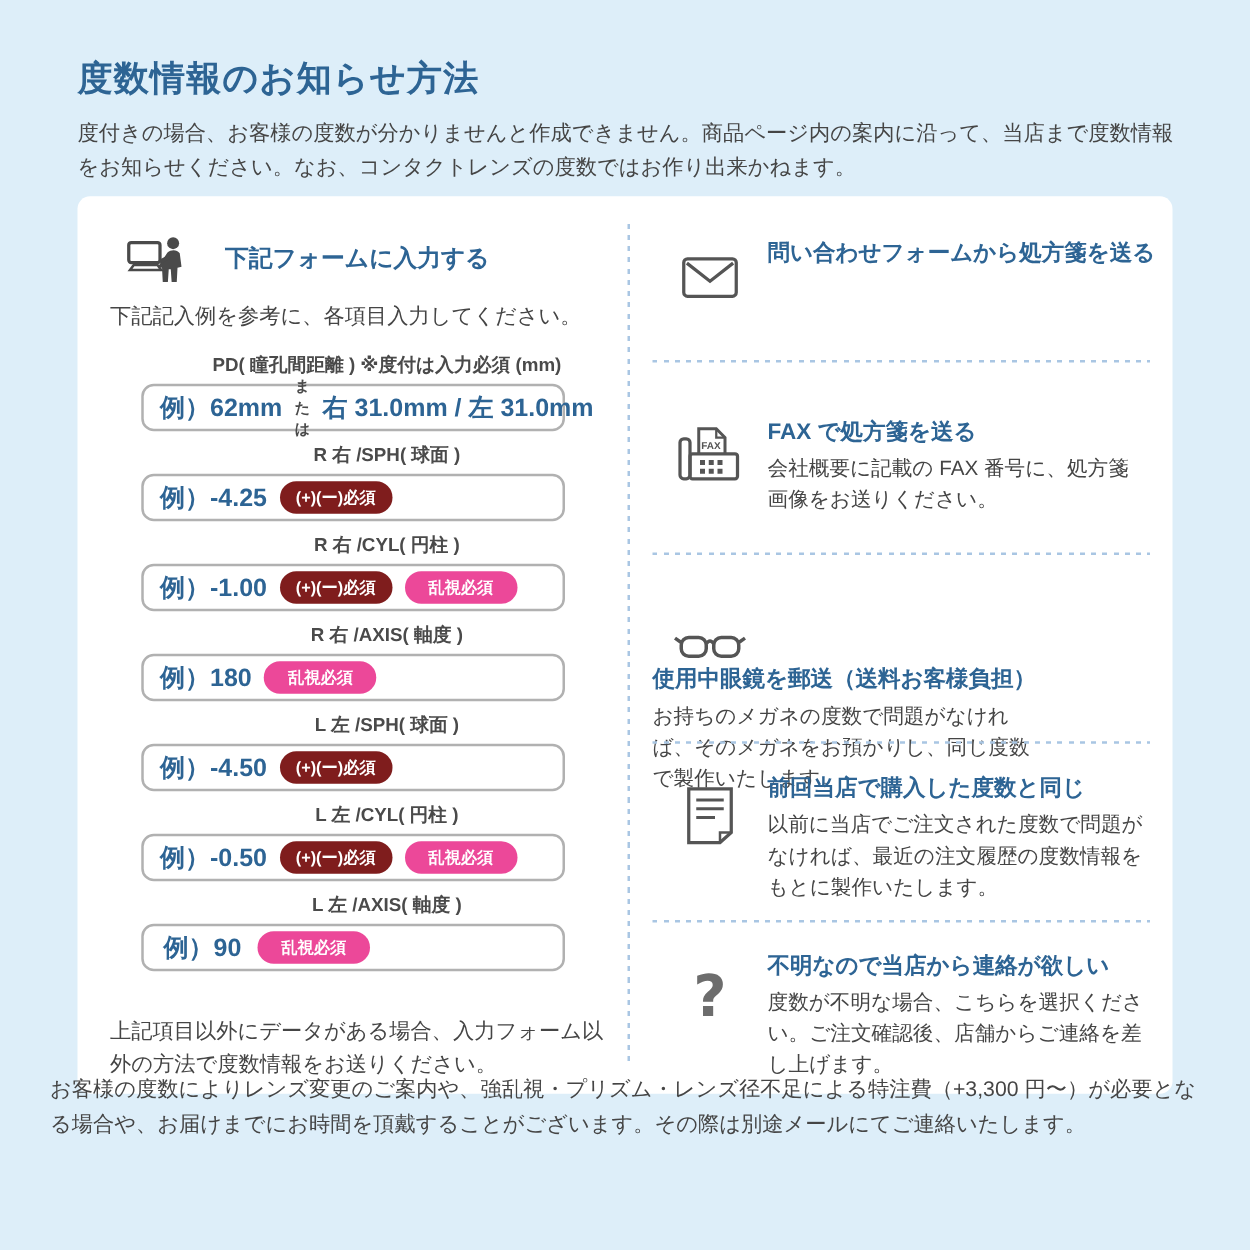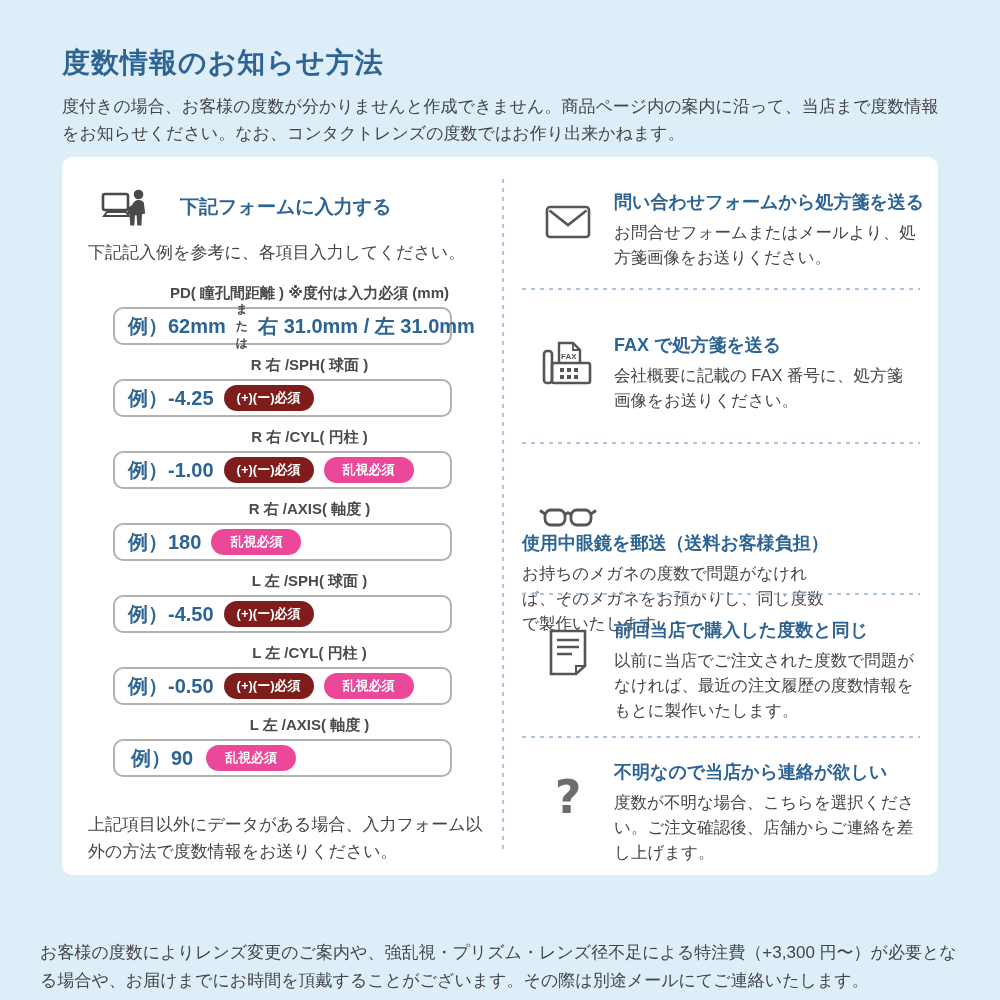--- a/index.html
+++ b/index.html
@@ -49,21 +49,21 @@
   .method-icon{width:92px;flex:none;display:flex;justify-content:center;align-items:flex-start;}
   .method-text{flex:1;min-width:0;}
   .method-title{font-size:18px;font-weight:bold;color:#2d6494;margin-bottom:6px;white-space:nowrap;}
   .method-body{font-size:16.5px;color:#454545;line-height:1.52;width:302px;}
   .h-divider{
     position:absolute;left:0;width:398px;height:2px;
     background:repeating-linear-gradient(to right,#a9c6e3 0 4px,transparent 4px 9px);
   }
   .q-mark{font-size:46px;font-weight:bold;color:#6d6d6d;font-family:"DejaVu Sans",sans-serif;line-height:1;}
   .footer{
-    position:absolute;left:40px;top:939px;width:922px;
+    position:absolute;left:40px;top:858px;width:922px;
     font-size:17px;line-height:1.62;color:#454545;
   }
   svg{display:block;}
 </style>
 </head>
 <body>
 
 <div class="page-title">度数情報のお知らせ方法</div>
 <div class="intro">度付きの場合、お客様の度数が分かりませんと作成できません。商品ページ内の案内に沿って、当店まで度数情報をお知らせください。なお、コンタクトレンズの度数ではお作り出来かねます。</div>
 
@@ -156,21 +156,20 @@
 
     <div class="method" style="top:33px;">
       <div class="method-icon" style="padding-top:14px;">
         <svg width="46" height="36" viewBox="0 0 46 36">
           <rect x="2" y="3" width="42" height="30" rx="3" fill="none" stroke="#555555" stroke-width="2.6"></rect>
           <path d="M4.5 6.5 L23 21 L41.5 6.5" fill="none" stroke="#555555" stroke-width="2.6"></path>
         </svg>
       </div>
       <div class="method-text">
         <div class="method-title">問い合わせフォームから処方箋を送る</div>
-        <div class="method-body">お問合せフォームまたはメールより、処方箋画像をお送りください。</div>
       </div>
     </div>
     <div class="h-divider" style="top:131px;"></div>
 
     <div class="method" style="top:176px;">
       <div class="method-icon" style="padding-top:6px;">
         <svg width="52" height="46" viewBox="0 0 52 46">
           <rect x="2" y="12" width="8" height="32" rx="3" fill="none" stroke="#555555" stroke-width="2.6"></rect>
           <rect x="10" y="24" width="38" height="20" rx="2" fill="none" stroke="#555555" stroke-width="2.6"></rect>
           <path d="M17 24 V4 h14 l7 7 v13" fill="none" stroke="#555555" stroke-width="2.4"></path>

